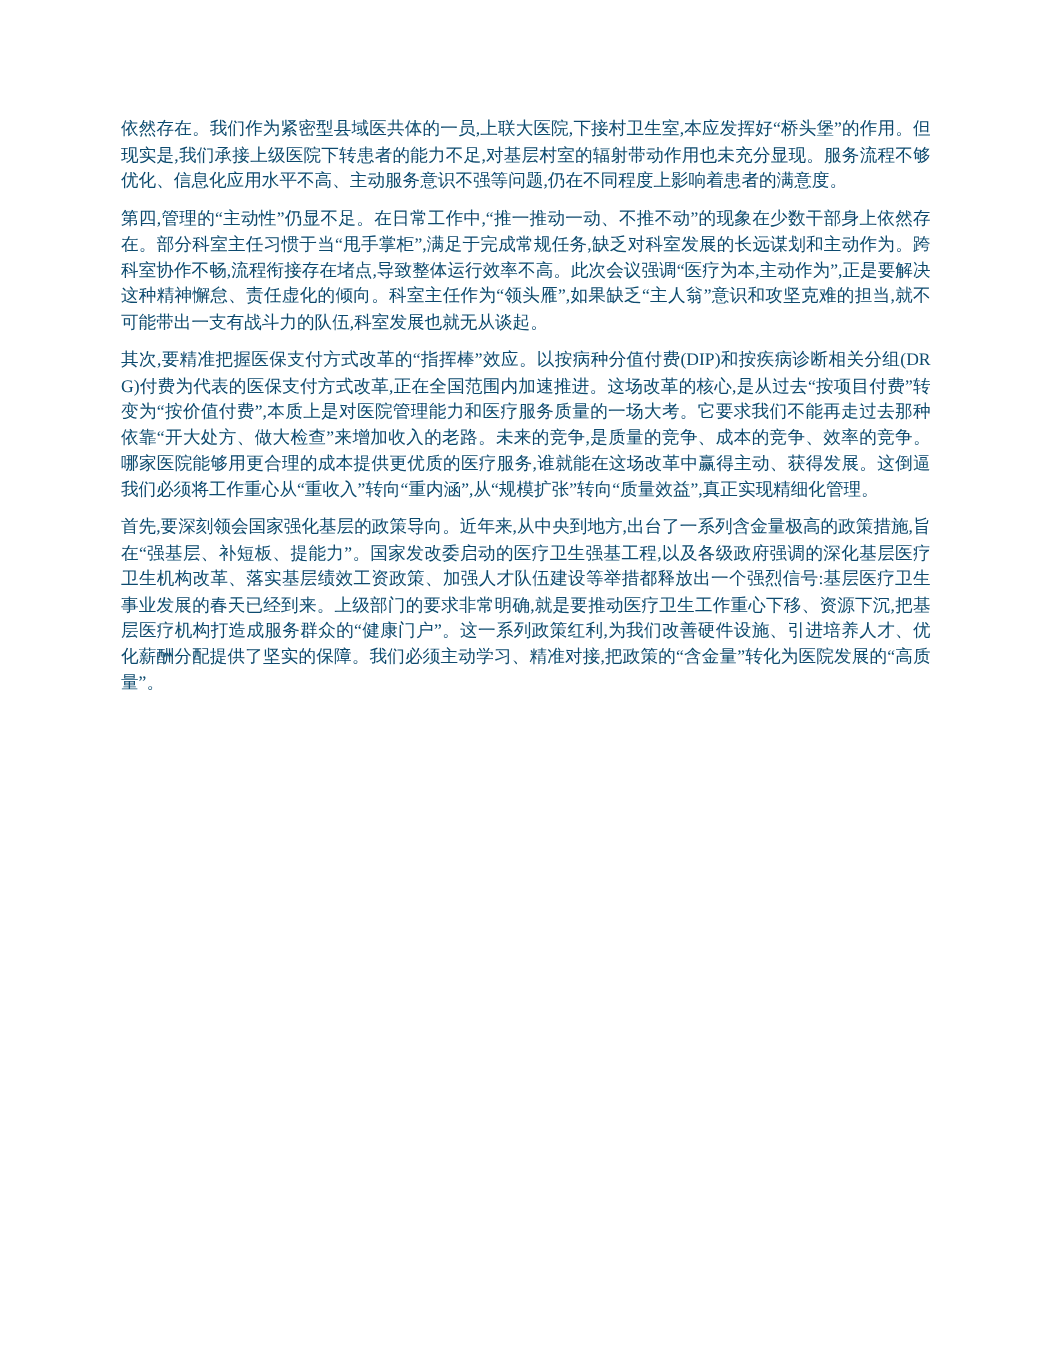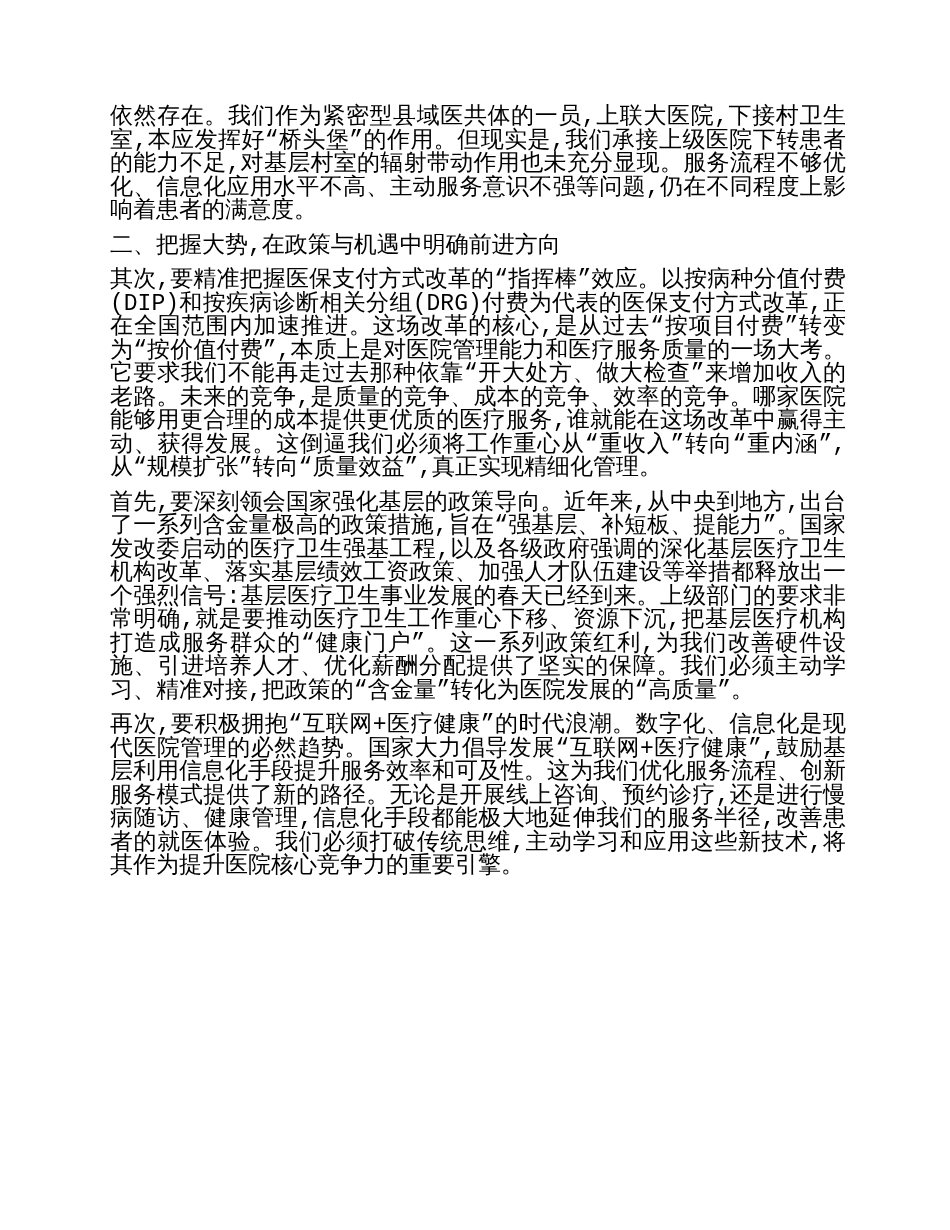--- a/index.html
+++ b/index.html
@@ -14,41 +14,40 @@
     overflow: hidden;
   }
   .doc-page {
     position: absolute;
     left: 110px;
     top: 106px;
     width: 736px;
   }
   .doc-page p {
     margin: 0 0 11px 0;
-    font-family: Liberation Mono, monospace;
-    font-size: 23px;
+    font-family: Liberation Serif, serif;
+    font-size: 16px;
     line-height: 23.5px;
-    color: #000000;
+    color: #0c4a6e;
     text-align: justify;
     text-justify: inter-ideograph;
     word-break: break-all;
   }
   .doc-page p.heading {
     font-weight: normal; 
   }
 </style>
 </head>
 <body>
 
 <div class="doc-page">
   <p>依然存在。我们作为紧密型县域医共体的一员,上联大医院,下接村卫生室,本应发挥好“桥头堡”的作用。但现实是,我们承接上级医院下转患者的能力不足,对基层村室的辐射带动作用也未充分显现。服务流程不够优化、信息化应用水平不高、主动服务意识不强等问题,仍在不同程度上影响着患者的满意度。</p>
 
+  <p>第四,管理的“主动性”仍显不足。在日常工作中,“推一推动一动、不推不动”的现象在少数干部身上依然存在。部分科室主任习惯于当“甩手掌柜”,满足于完成常规任务,缺乏对科室发展的长远谋划和主动作为。跨科室协作不畅,流程衔接存在堵点,导致整体运行效率不高。此次会议强调“医疗为本,主动作为”,正是要解决这种精神懈怠、责任虚化的倾向。科室主任作为“领头雁”,如果缺乏“主人翁”意识和攻坚克难的担当,就不可能带出一支有战斗力的队伍,科室发展也就无从谈起。</p>
 
 
-  <p class="heading">二、把握大势,在政策与机遇中明确前进方向</p>
 
 
   <p>其次,要精准把握医保支付方式改革的“指挥棒”效应。以按病种分值付费(DIP)和按疾病诊断相关分组(DRG)付费为代表的医保支付方式改革,正在全国范围内加速推进。这场改革的核心,是从过去“按项目付费”转变为“按价值付费”,本质上是对医院管理能力和医疗服务质量的一场大考。它要求我们不能再走过去那种依靠“开大处方、做大检查”来增加收入的老路。未来的竞争,是质量的竞争、成本的竞争、效率的竞争。哪家医院能够用更合理的成本提供更优质的医疗服务,谁就能在这场改革中赢得主动、获得发展。这倒逼我们必须将工作重心从“重收入”转向“重内涵”,从“规模扩张”转向“质量效益”,真正实现精细化管理。</p>
 
   <p>首先,要深刻领会国家强化基层的政策导向。近年来,从中央到地方,出台了一系列含金量极高的政策措施,旨在“强基层、补短板、提能力”。国家发改委启动的医疗卫生强基工程,以及各级政府强调的深化基层医疗卫生机构改革、落实基层绩效工资政策、加强人才队伍建设等举措都释放出一个强烈信号:基层医疗卫生事业发展的春天已经到来。上级部门的要求非常明确,就是要推动医疗卫生工作重心下移、资源下沉,把基层医疗机构打造成服务群众的“健康门户”。这一系列政策红利,为我们改善硬件设施、引进培养人才、优化薪酬分配提供了坚实的保障。我们必须主动学习、精准对接,把政策的“含金量”转化为医院发展的“高质量”。</p>
 
-  <p>再次,要积极拥抱“互联网+医疗健康”的时代浪潮。数字化、信息化是现代医院管理的必然趋势。国家大力倡导发展“互联网+医疗健康”,鼓励基层利用信息化手段提升服务效率和可及性。这为我们优化服务流程、创新服务模式提供了新的路径。无论是开展线上咨询、预约诊疗,还是进行慢病随访、健康管理,信息化手段都能极大地延伸我们的服务半径,改善患者的就医体验。我们必须打破传统思维,主动学习和应用这些新技术,将其作为提升医院核心竞争力的重要引擎。</p>
 </div>
 
 </body></html>

